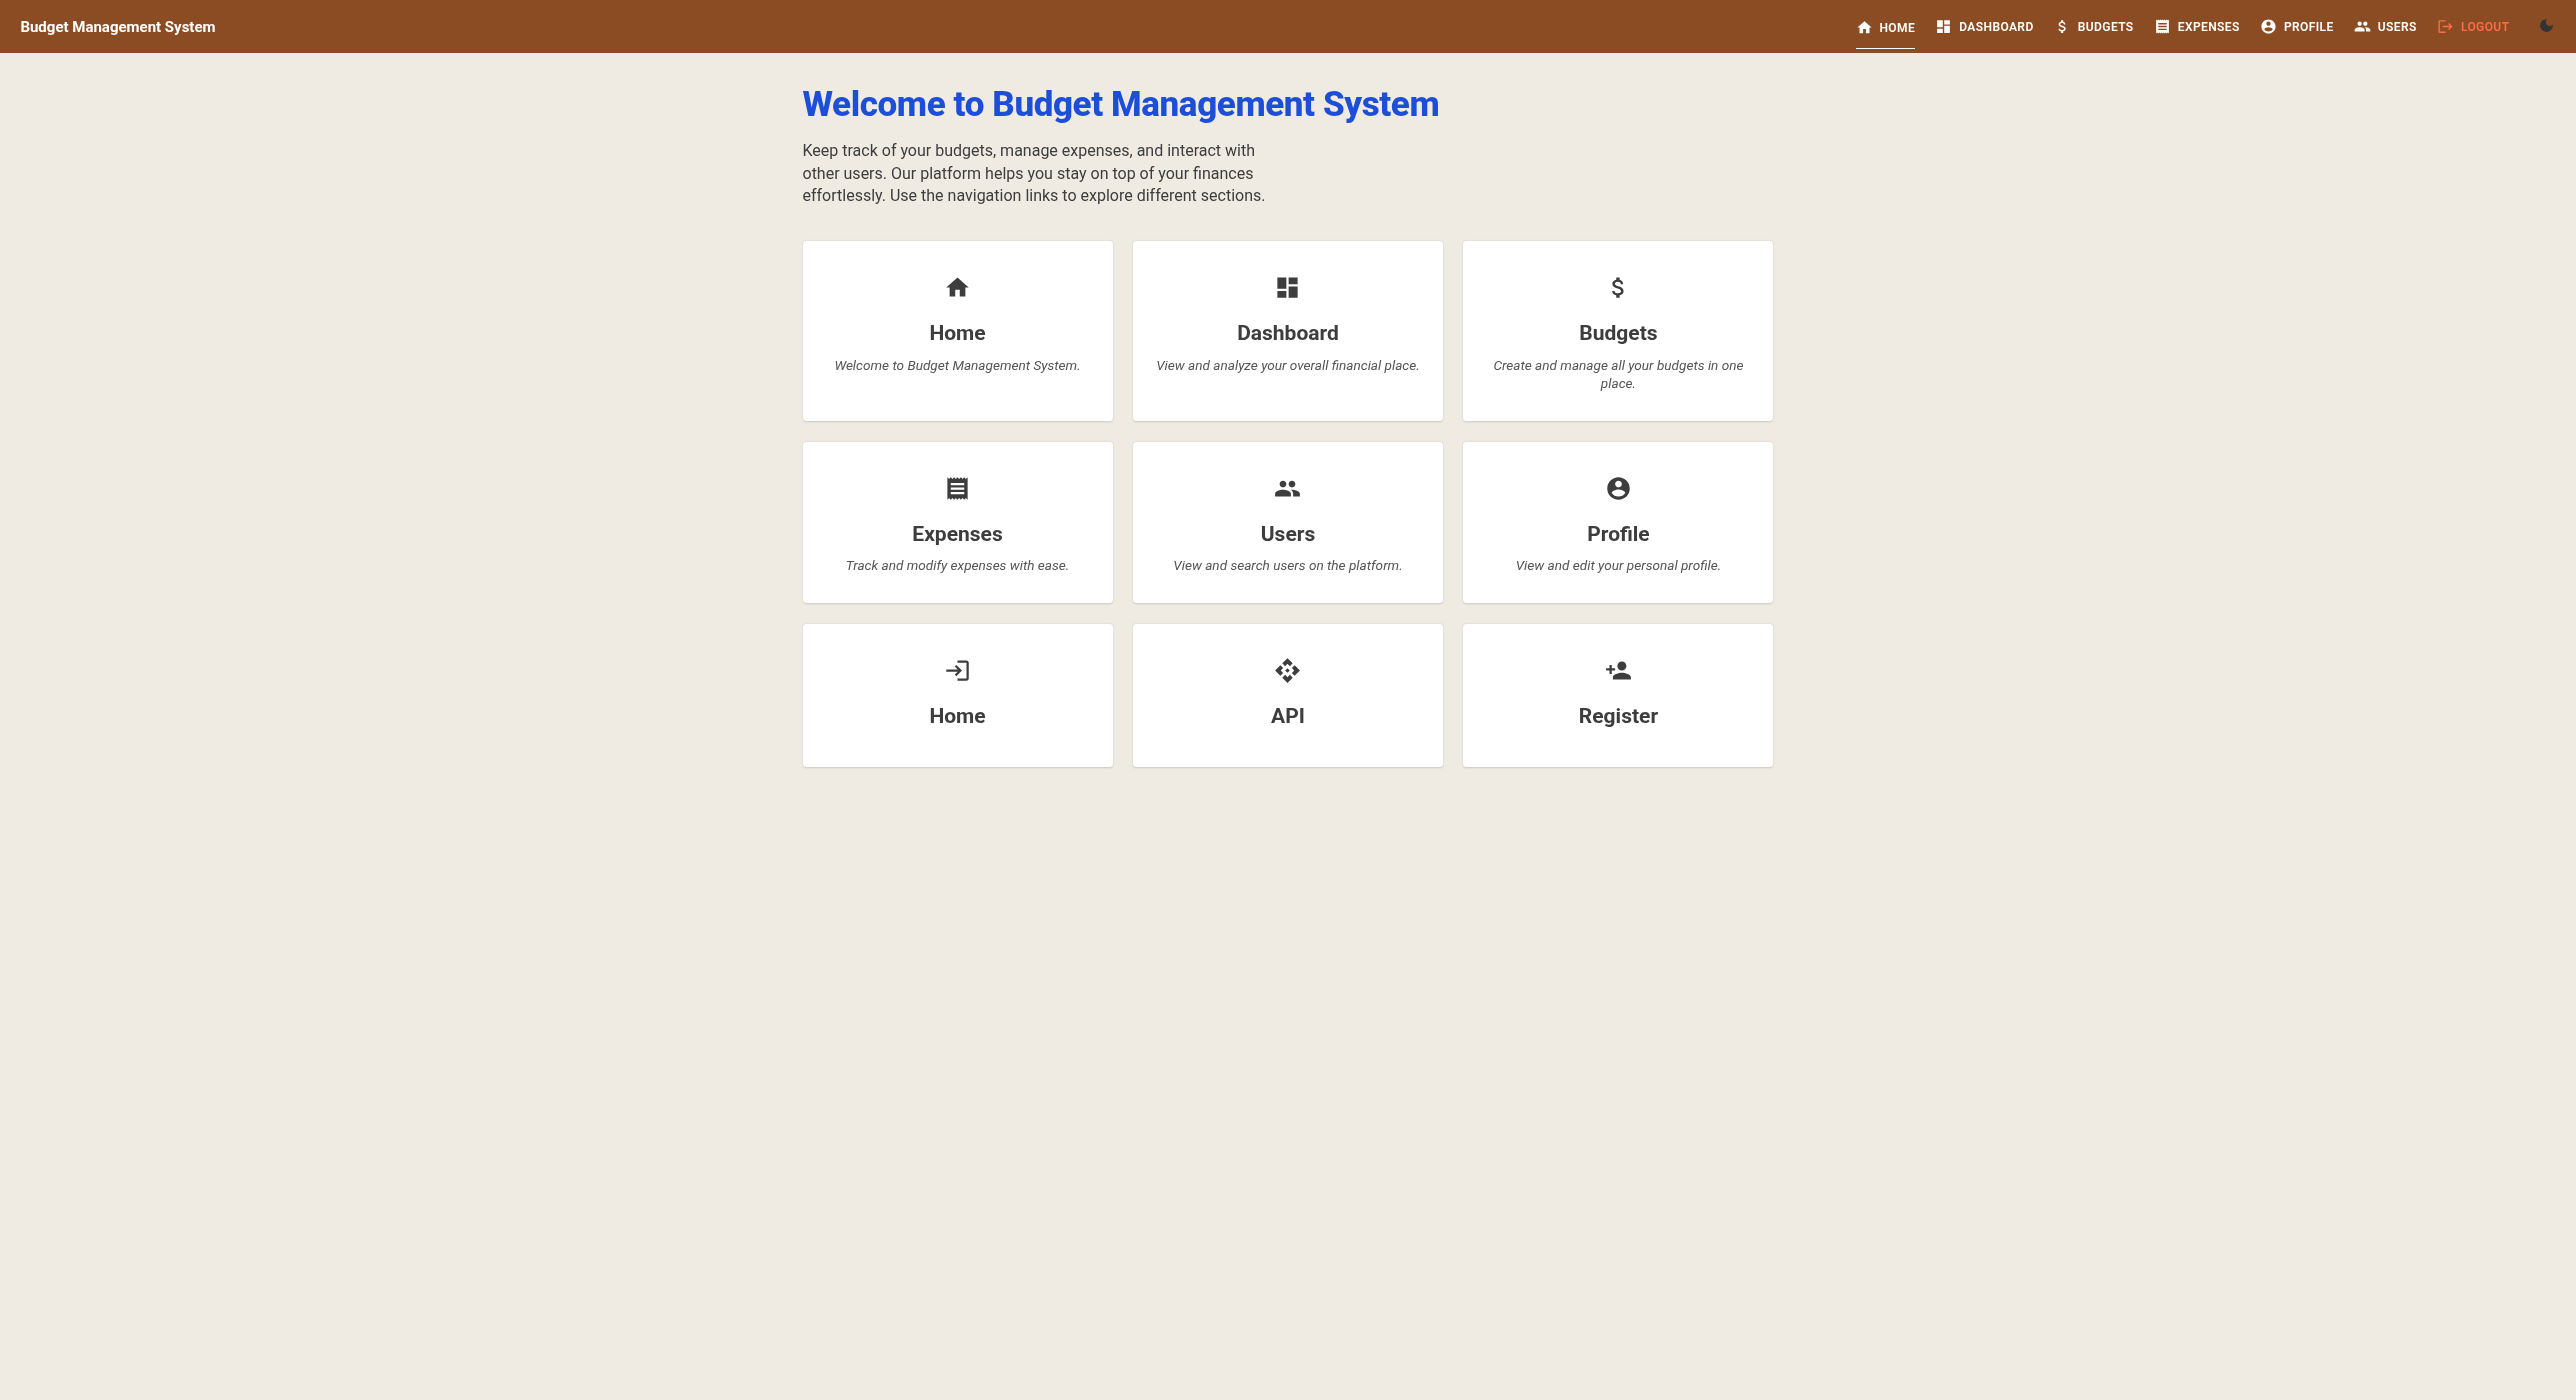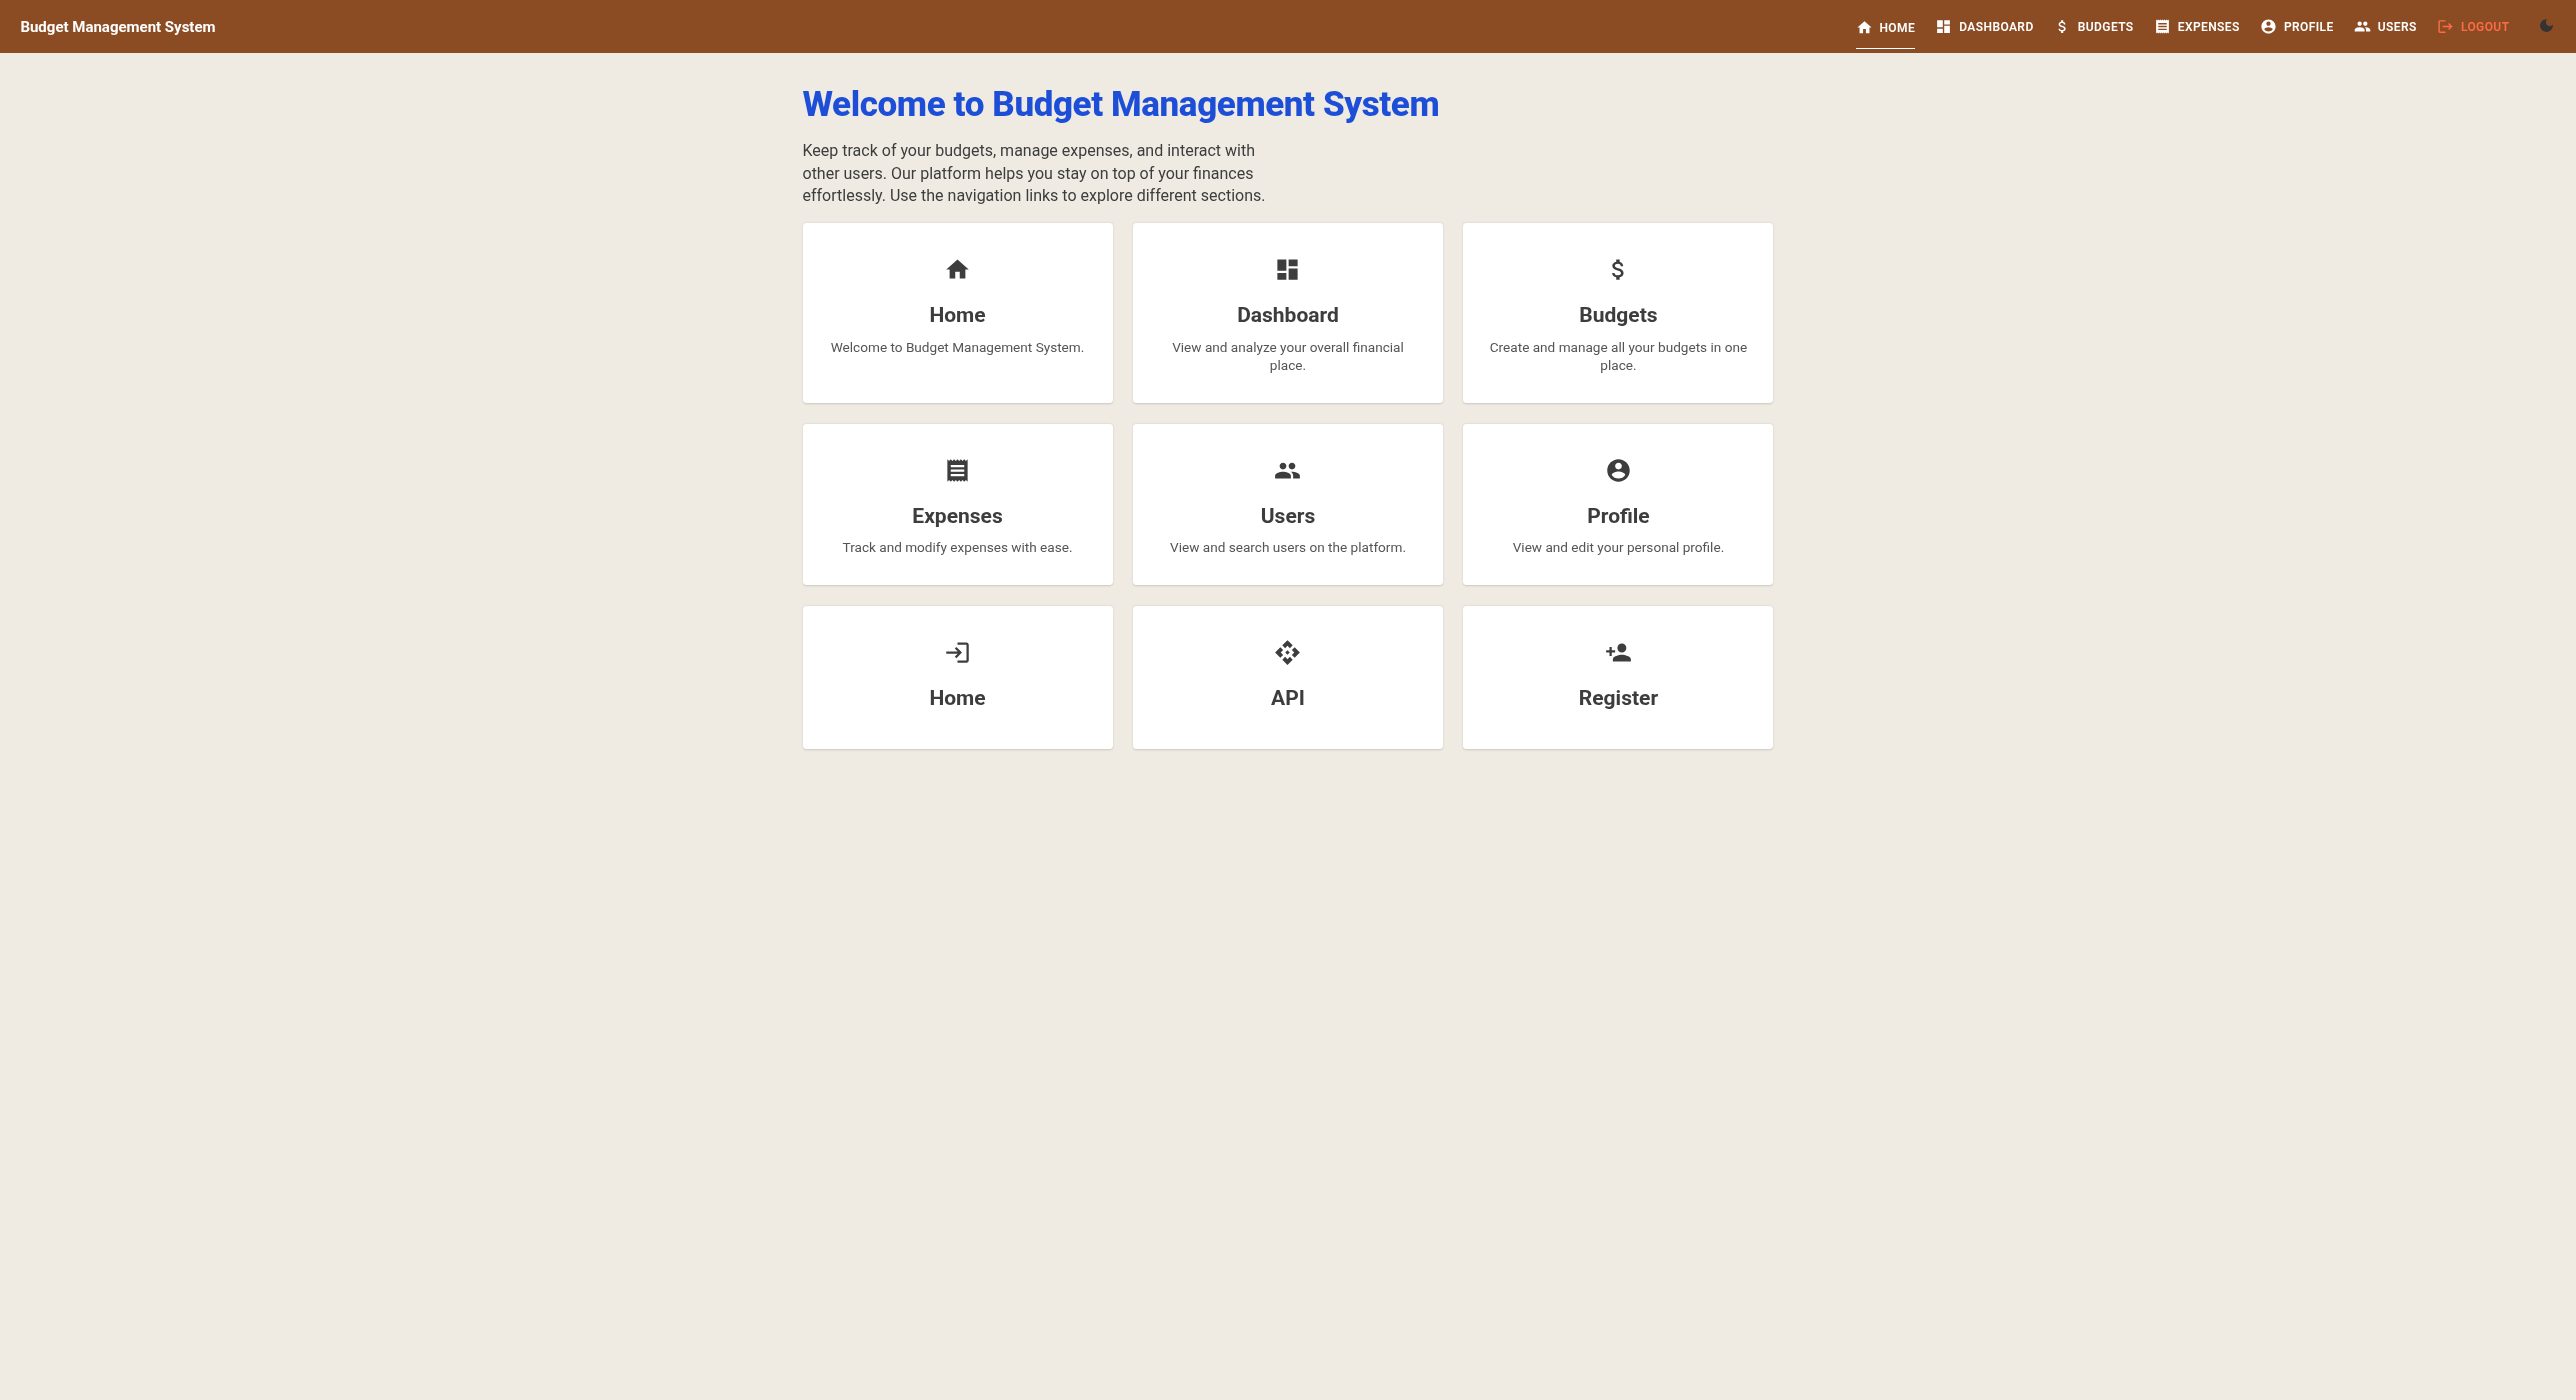--- a/index.html
+++ b/index.html
@@ -87,21 +87,21 @@
   color: #1d4ed8;
   margin-bottom: 15.3px;
   letter-spacing: -0.4px;
 }
 
 .page-description {
   font-size: 16px;
   color: #3d3d3d;
   line-height: 1.4;
   max-width: 477px;
-  margin-bottom: 16px;
+  margin-bottom: 34px;
 }
 
 .cards-grid {
   display: grid;
   grid-template-columns: repeat(3, 1fr);
   gap: 20.4px;
 }
 
 .card {
   background-color: #ffffff;
@@ -126,20 +126,21 @@
   font-size: 21px;
   font-weight: 700;
   color: #3d3d3d;
   margin-bottom: 10.2px;
 }
 
 .card-description {
   font-size: 13.6px;
   color: #555;
   line-height: 1.35;
+  font-style: italic;
 }
 
 svg {
   fill: currentColor;
 }
 </style>
 </head>
 <body>
 
 <nav class="navbar">

